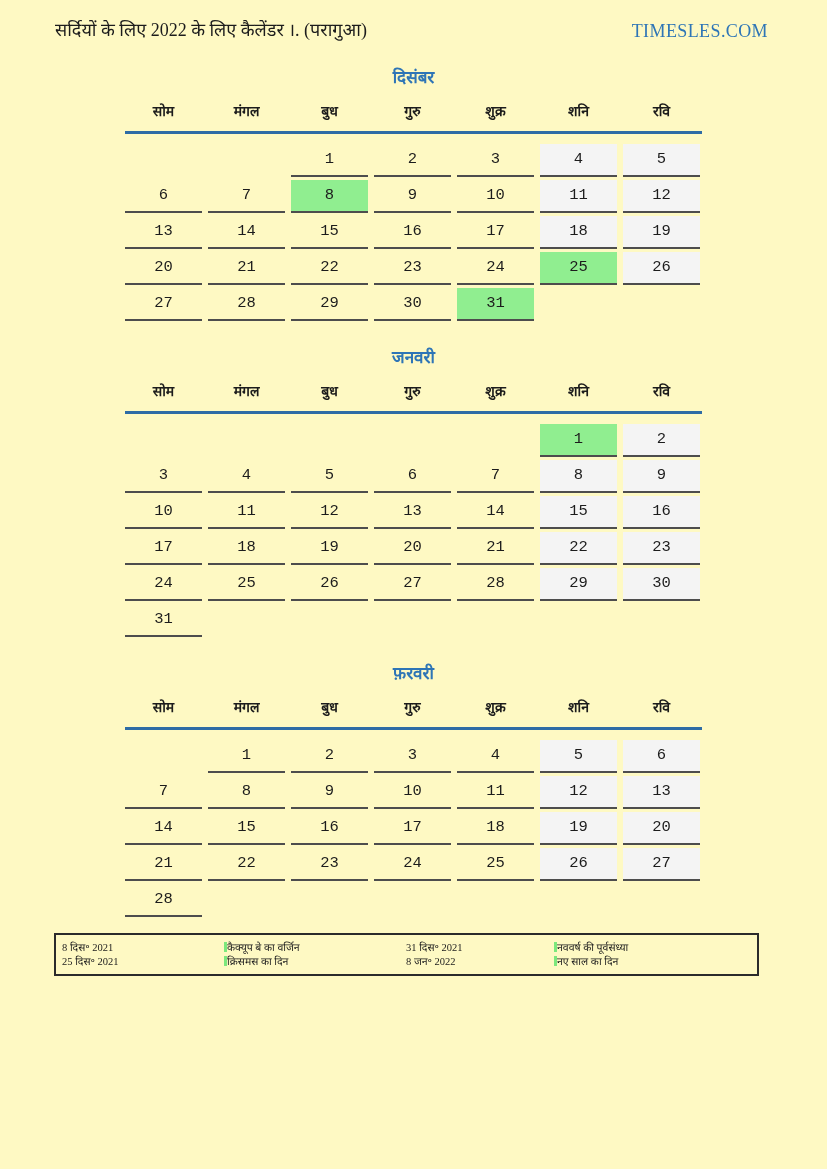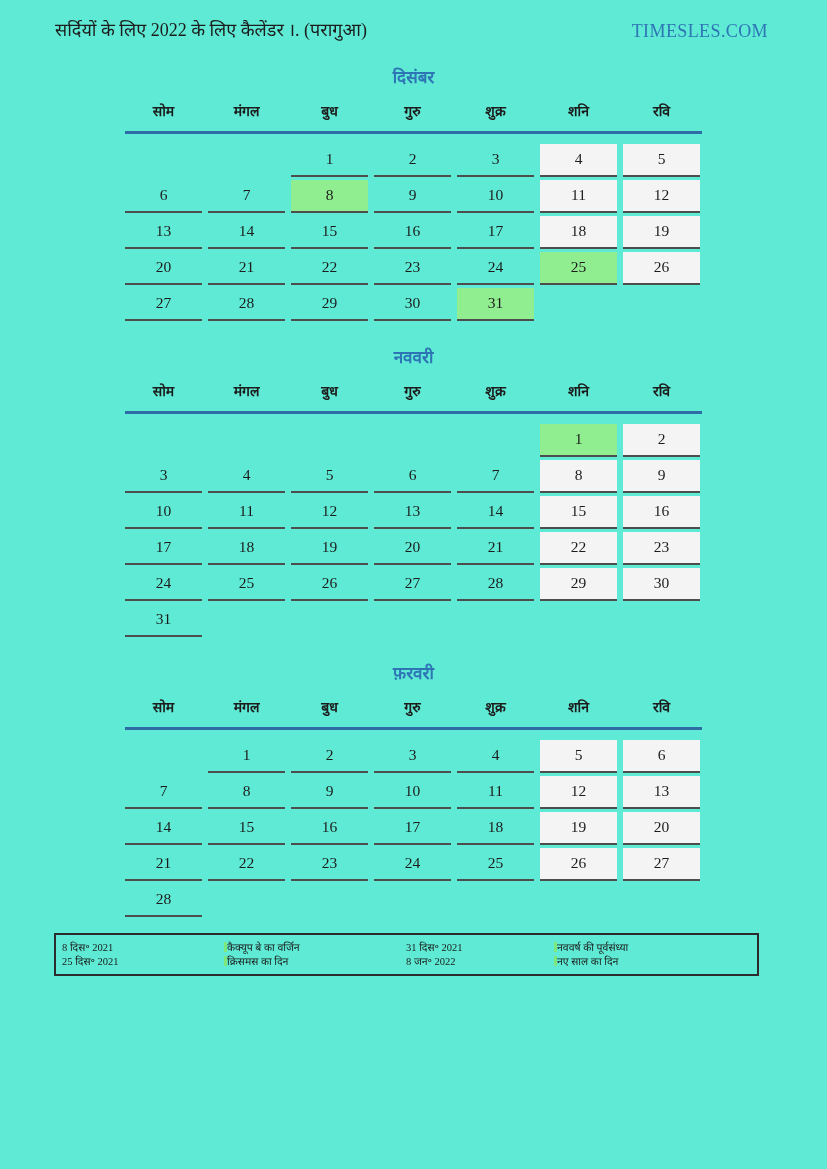--- a/index.html
+++ b/index.html
@@ -8,35 +8,35 @@
     --weekend:#f4f4f4;
     --bar:#7ce87c;
     --ink:#1c1c1c;
     --cellline:#4d4d4d;
   }
   *{margin:0;padding:0;box-sizing:border-box;}
   html,body{background:#fff;}
   .page{
     position:relative;
     width:827px;height:1169px;
-    background:#5eead4;
+    background:#fef9c3;
     font-family:"Liberation Serif","DejaVu Serif",serif;
     color:var(--ink);
     overflow:hidden;
   }
   .top-bar{
     display:flex;justify-content:space-between;align-items:flex-start;
     padding:18px 59px 0 55px;
   }
   .page-title{font-size:18px;line-height:1.4;}
   .brand{
     font-size:18px;color:var(--accent);text-decoration:none;
     letter-spacing:.4px;padding-top:3px;
   }
-  .months{width:577px;margin:12px auto;}
+  .months{width:577px;margin:12px auto;font-family:Liberation Mono, monospace;}
   .month-title{
     text-align:center;color:var(--accent);
     font-size:17px;font-weight:600;
     margin-top:24px;margin-bottom:13px;
   }
   .month:first-child .month-title{margin-top:22px;}
   .weekday-row{
     display:flex;gap:6px;
     border-bottom:3px solid #2e6ca5;
     padding-bottom:11px;margin-bottom:10px;
@@ -134,21 +134,21 @@
           <div class="day-cell">27</div>
           <div class="day-cell">28</div>
           <div class="day-cell">29</div>
           <div class="day-cell">30</div>
           <div class="day-cell holiday">31</div>
           <div class="day-cell empty"></div>
           <div class="day-cell empty"></div>
         </div>
       </section>
       <section class="month">
-        <h2 class="month-title">नववरी</h2>
+        <h2 class="month-title">जनवरी</h2>
         <div class="weekday-row">
           <div class="wd">सोम</div>
           <div class="wd">मंगल</div>
           <div class="wd">बुध</div>
           <div class="wd">गुरु</div>
           <div class="wd">शुक्र</div>
           <div class="wd">शनि</div>
           <div class="wd">रवि</div>
         </div>
         <div class="week-row">

